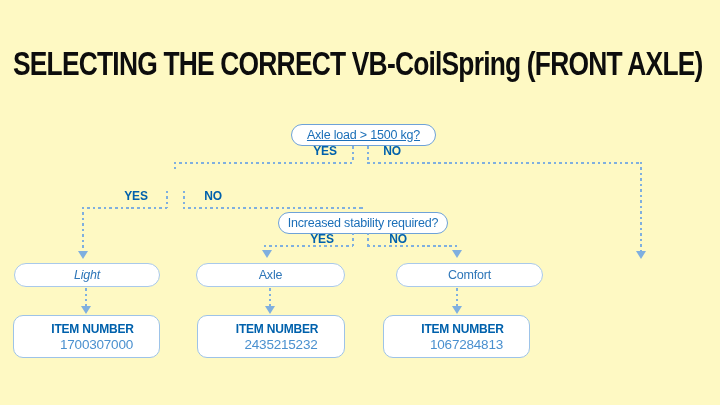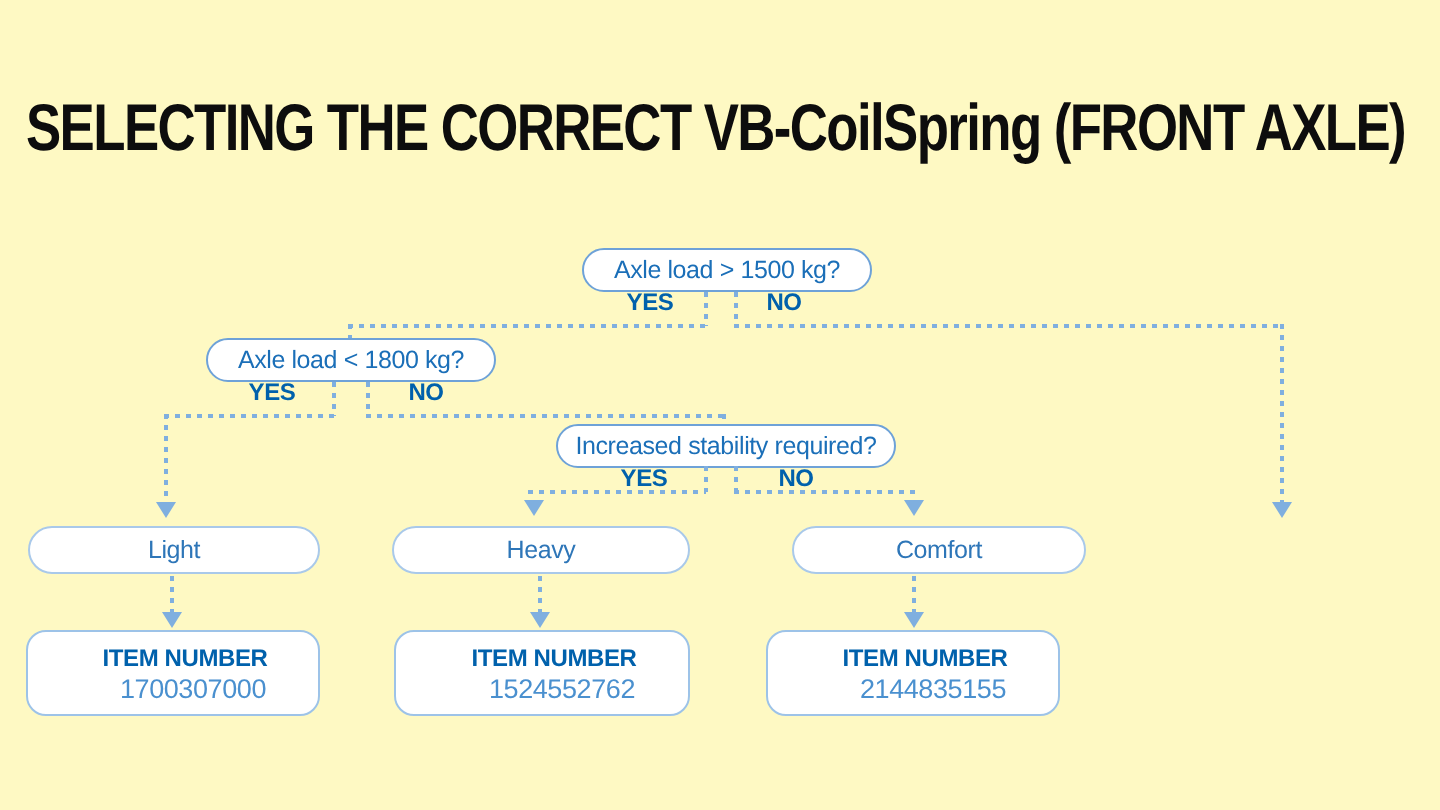--- a/index.html
+++ b/index.html
@@ -48,69 +48,68 @@
     border-top:8px solid var(--line,#7fafdf);
   }
 </style>
 </head>
 <body>
 
 <div class="stage">
 
   <div class="title">SELECTING THE CORRECT VB-CoilSpring (FRONT AXLE)</div>
 
-  <div class="decision" style="left:291px;top:124px;width:143px;">Axle load &gt; 1500 kg?</div>
+  <div class="decision" style="left:291px;top:124px;width:143px;text-decoration:underline;">Axle load &gt; 1500 kg?</div>
   <div class="yn" style="left:303px;top:144px;">YES</div>
   <div class="yn" style="left:370px;top:144px;">NO</div>
   <div class="vline" style="left:352px;top:146px;height:17px;"></div>
   <div class="vline" style="left:367px;top:146px;height:17px;"></div>
   <div class="hline" style="left:174px;top:162px;width:179px;"></div>
   <div class="vline" style="left:174px;top:162px;height:7px;"></div>
   <div class="hline" style="left:367px;top:162px;width:275px;"></div>
   <div class="vline" style="left:640px;top:162px;height:89px;"></div>
   <div class="arr" style="left:636px;top:251px;"></div>
 
-  <div class="decision" style="left:103px;top:169px;width:143px;">Axle load &lt; 1800 kg?</div>
   <div class="yn" style="left:114px;top:189px;">YES</div>
   <div class="yn" style="left:191px;top:189px;">NO</div>
   <div class="vline" style="left:166px;top:191px;height:17px;"></div>
   <div class="vline" style="left:183px;top:191px;height:17px;"></div>
   <div class="hline" style="left:82px;top:207px;width:85px;"></div>
   <div class="vline" style="left:82px;top:207px;height:44px;"></div>
   <div class="arr" style="left:78px;top:251px;"></div>
   <div class="hline" style="left:183px;top:207px;width:179px;"></div>
   <div class="vline" style="left:361px;top:207px;height:6px;"></div>
 
   <div class="decision" style="left:278px;top:212px;width:168px;">Increased stability required?</div>
   <div class="yn" style="left:300px;top:232px;">YES</div>
   <div class="yn" style="left:376px;top:232px;">NO</div>
   <div class="vline" style="left:352px;top:233px;height:13px;"></div>
   <div class="vline" style="left:367px;top:233px;height:13px;"></div>
   <div class="hline" style="left:264px;top:245px;width:89px;"></div>
   <div class="arr" style="left:262px;top:250px;"></div>
   <div class="hline" style="left:367px;top:245px;width:91px;"></div>
   <div class="arr" style="left:452px;top:250px;"></div>
 
-  <div class="result" style="left:14px;top:263px;width:144px;">Light</div>
-  <div class="result" style="left:196px;top:263px;width:147px;">Heavy</div>
+  <div class="result" style="left:14px;top:263px;width:144px;font-style:italic;">Light</div>
+  <div class="result" style="left:196px;top:263px;width:147px;">Axle</div>
   <div class="result" style="left:396px;top:263px;width:145px;">Comfort</div>
 
   <div class="vline" style="left:85px;top:288px;height:18px;"></div>
   <div class="arr" style="left:81px;top:306px;"></div>
   <div class="vline" style="left:269px;top:288px;height:18px;"></div>
   <div class="arr" style="left:265px;top:306px;"></div>
   <div class="vline" style="left:456px;top:288px;height:18px;"></div>
   <div class="arr" style="left:452px;top:306px;"></div>
 
   <div class="item" style="left:13px;top:315px;width:145px;">
     <div class="lbl">ITEM NUMBER</div>
     <div class="num">1700307000</div>
   </div>
   <div class="item" style="left:197px;top:315px;width:146px;">
     <div class="lbl">ITEM NUMBER</div>
-    <div class="num">1524552762</div>
+    <div class="num">2435215232</div>
   </div>
   <div class="item" style="left:383px;top:315px;width:145px;">
     <div class="lbl">ITEM NUMBER</div>
-    <div class="num">2144835155</div>
+    <div class="num">1067284813</div>
   </div>
 
 </div>
 
 </body></html>

